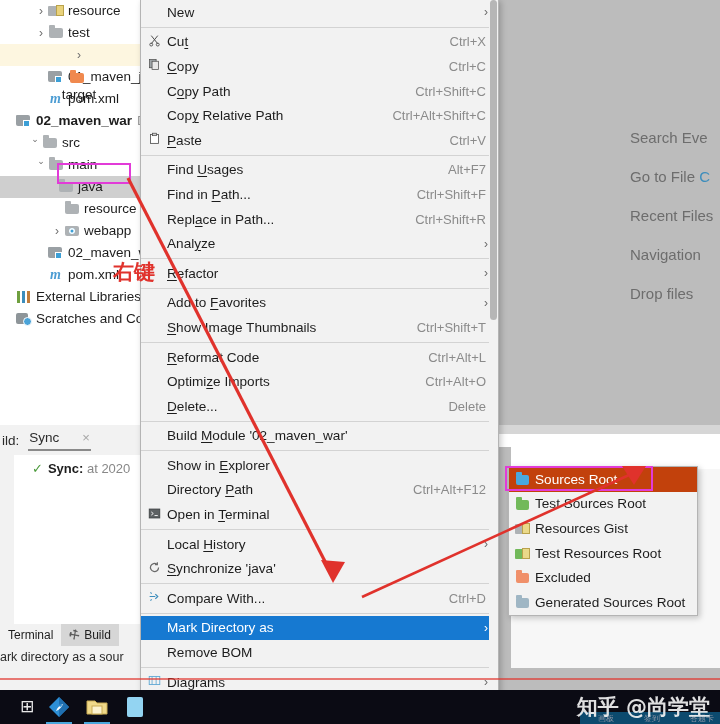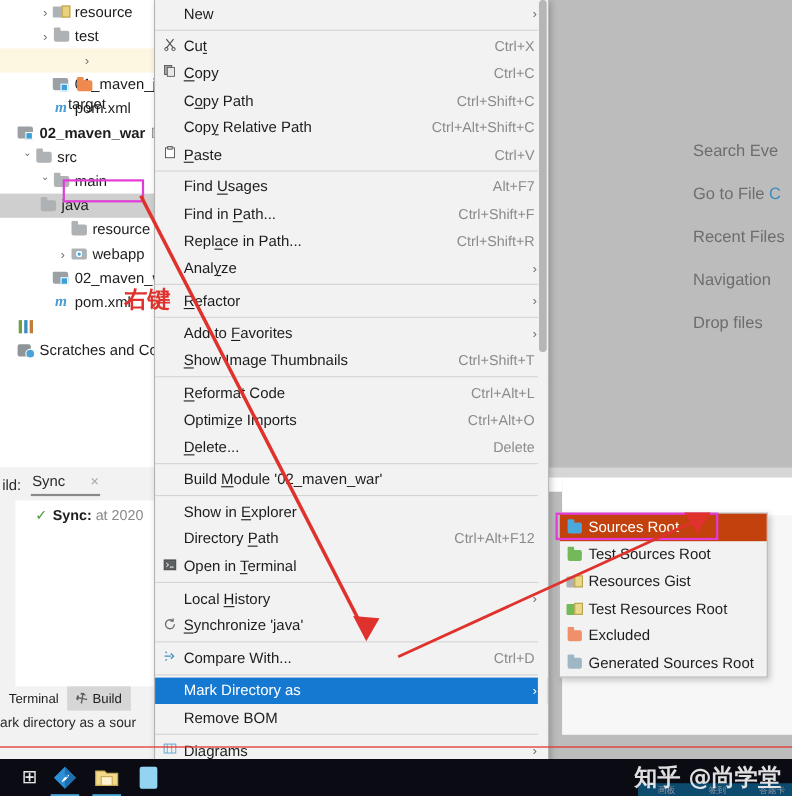--- a/index.html
+++ b/index.html
@@ -166,31 +166,31 @@
           <span class="f-m">m</span>
         </span>
         <span class="tname">pom.xml</span>
       </div>
       <div class="tree-row" style="padding-left: 2px;">
         <span class="arrow"></span>
         <span class="ico f-mod"></span>
         <span class="tname bold">02_maven_war</span>
         <span class="tsuffix">D</span>
       </div>
-      <div class="tree-row" style="padding-left: 18px;">
+      <div class="tree-row" style="padding-left: 28px;">
         <span class="arrow open"></span>
         <span class="ico f-grey"></span>
         <span class="tname">src</span>
       </div>
       <div class="tree-row" style="padding-left: 34px;">
         <span class="arrow open"></span>
         <span class="ico f-grey"></span>
         <span class="tname">main</span>
       </div>
-      <div class="tree-row sel" style="padding-left: 22px;">
+      <div class="tree-row sel" style="padding-left: 44px;">
         <span class="arrow"></span>
         <span class="ico f-grey"></span>
         <span class="tname">java</span>
       </div>
       <div class="tree-row" style="padding-left: 50px;">
         <span class="arrow"></span>
         <span class="ico f-grey"></span>
         <span class="tname">resource</span>
       </div>
       <div class="tree-row" style="padding-left: 50px;">
@@ -206,20 +206,21 @@
       <div class="tree-row" style="padding-left: 34px;">
         <span class="arrow"></span>
         <span class="ico">
           <span class="f-m">m</span>
         </span>
         <span class="tname">pom.xml</span>
       </div>
       <div class="tree-row" style="padding-left: 2px;">
         <span class="arrow"></span>
         <span class="ico f-lib"></span>
+        <span class="tname">External Libraries</span>
       </div>
       <div class="tree-row" style="padding-left: 2px;">
         <span class="arrow"></span>
         <span class="ico f-scr"></span>
         <span class="tname">Scratches and Cor</span>
       </div>
     </div>
   <div id="java-highlight"></div>
 
   <div id="build-panel">

